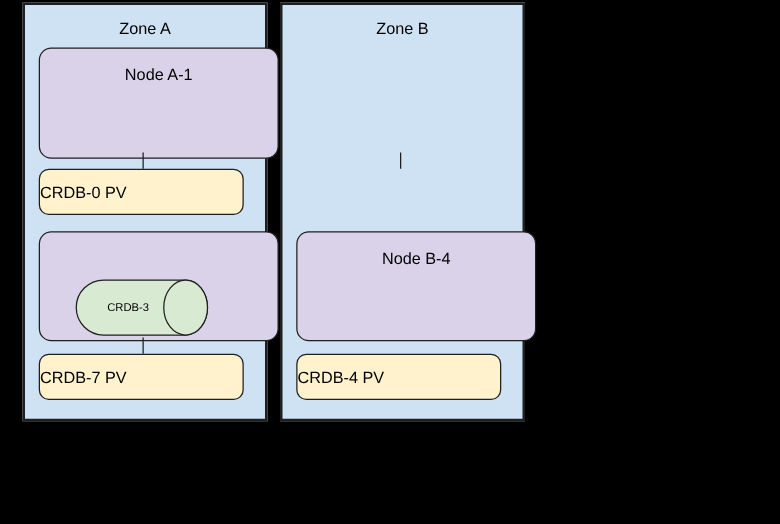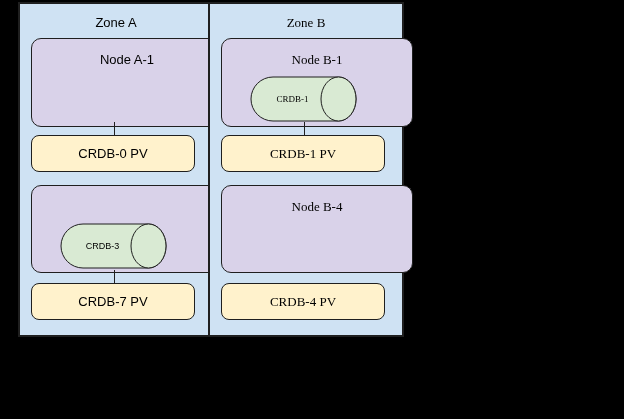--- a/index.html
+++ b/index.html
@@ -19,21 +19,21 @@
   .zone {
     position: absolute;
     top: 2px;
     width: 196px;
     height: 335px;
     background: #cfe2f3;
     border: 2px solid #1f1f1f;
     box-sizing: border-box;
   }
   .zone-a { left: 2px; margin-left: 16px; }
-  .zone-b { left: 208px; font-family: Liberation Serif, serif; }
+  .zone-b { left: 224px; }
   .zone-c { left: 426px; }
   .zone-label {
     position: absolute;
     top: 11px;
     left: 0;
     width: 100%;
     text-align: center;
     font-size: 13px;
     line-height: 15px;
   }
@@ -94,21 +94,21 @@
     position: absolute;
     left: 11px;
     width: 164px;
     height: 37px;
     background: #fff2cc;
     border: 1px solid #1f1f1f;
     border-radius: 8px;
     box-sizing: border-box;
     display: flex;
     align-items: center;
-    justify-content: center;
+    justify-content: flex-start;
     font-size: 13px;
   }
   .pv-1 { top: 131px; }
   .pv-2 { top: 279px; }
 </style>
 </head>
 <body>
 
 <div class="canvas">
 
@@ -134,34 +134,21 @@
     </div>
     <div class="connector connector-2"></div>
     <div class="pv pv-2">
       <span>CRDB-7 PV</span>
     </div>
   </div>
 
   <div class="zone zone-b">
     <div class="zone-label">Zone B</div>
 
-    <div class="node node-1">
-      <div class="node-label">Node B-1</div>
-      <div class="cylinder">
-        <svg width="108" height="46" viewBox="0 0 108 46">
-          <path class="cyl-shape" d="M 88.5 1 L 23 1 A 22 22 0 0 0 23 45 L 88.5 45 A 17.5 22 0 0 0 88.5 1 Z"></path>
-          <ellipse class="cyl-shape" cx="88.5" cy="23" rx="17.5" ry="22"></ellipse>
-        </svg>
-        <div class="cyl-label">CRDB-1</div>
-      </div>
-    </div>
     <div class="connector connector-1"></div>
-    <div class="pv pv-1">
-      <span>CRDB-1 PV</span>
-    </div>
 
     <div class="node node-2">
       <div class="node-label">Node B-4</div>
     </div>
     <div class="pv pv-2">
       <span>CRDB-4 PV</span>
     </div>
   </div>
 
 

